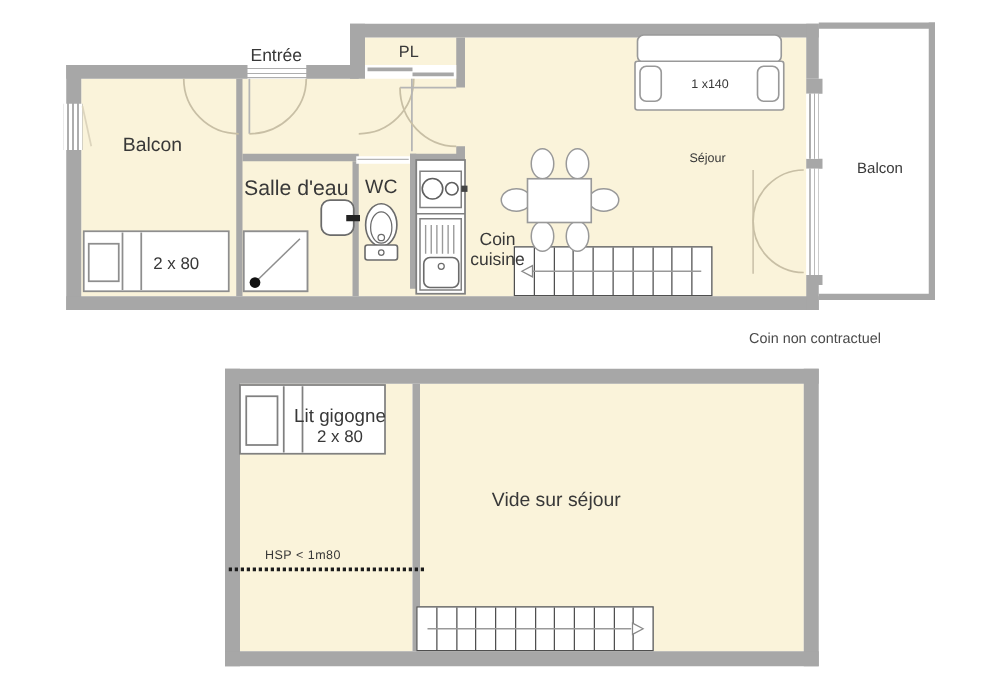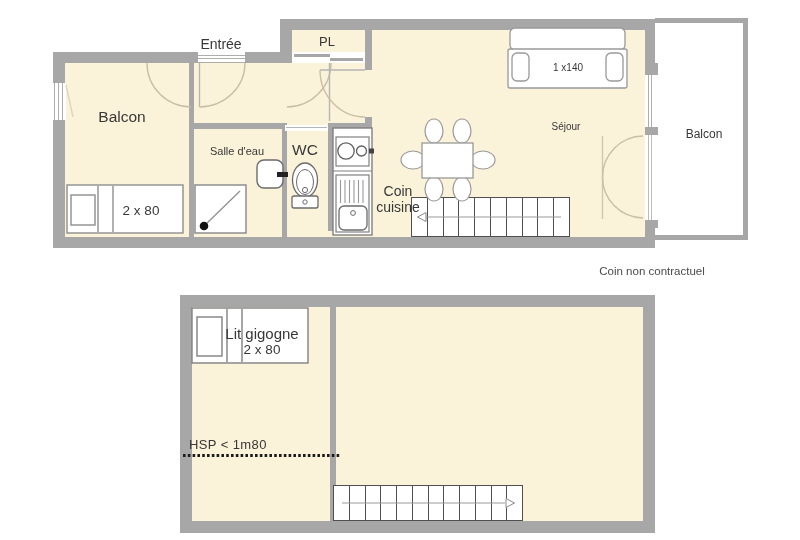--- a/index.html
+++ b/index.html
@@ -187,31 +187,32 @@
       <line x1="227" y1="309" x2="227" y2="362"></line>
       <line x1="242" y1="309" x2="242" y2="362"></line>
     </g>
 
     <line x1="183" y1="455.5" x2="341" y2="455.5" stroke="#1c1c1c" stroke-width="3" stroke-dasharray="2.6 2.2"></line>
   </svg>
 
   <div class="lbl" style="left:221px;top:44px;font-size:14px">Entrée</div>
   <div class="lbl" style="left:327px;top:42px;font-size:13px">PL</div>
   <div class="lbl" style="left:122px;top:117px;font-size:15.5px">Balcon</div>
-  <div class="lbl" style="left:237px;top:151px;font-size:11px">Salle d'eau</div>
+  <div class="lbl" style="left:237px;top:151px;font-size:17px">Salle d'eau</div>
   <div class="lbl" style="left:305px;top:150px;font-size:15.5px">WC</div>
   <div class="lbl" style="left:398px;top:199px;font-size:14px">
     <span style="display:block">Coin</span>
     <span style="display:block">cuisine</span>
   </div>
   <div class="lbl" style="left:566px;top:127px;font-size:10px">Séjour</div>
   <div class="lbl" style="left:568px;top:68px;font-size:10px">1 x140</div>
   <div class="lbl" style="left:141px;top:211px;font-size:13.5px">2 x 80</div>
   <div class="lbl" style="left:704px;top:135px;font-size:12px">Balcon</div>
   <div class="lbl" style="left:652px;top:272px;font-size:11.5px;color:#4a4a4a">Coin non contractuel</div>
 
-  <div class="lbl" style="left:262px;top:341px;font-size:15px">
+  <div class="lbl" style="left:272px;top:341px;font-size:15px">
     <span style="display:block">Lit gigogne</span>
     <span style="display:block;font-size:13.5px">2 x 80</span>
   </div>
-  <div class="lbl" style="left:189px;top:445px;font-size:13px;letter-spacing:.4px;transform:translateY(-50%)">HSP &lt; 1m80</div>
+  <div class="lbl" style="left:445px;top:401px;font-size:15.5px">Vide sur séjour</div>
+  <div class="lbl" style="left:212px;top:445px;font-size:10px;letter-spacing:.4px;transform:translateY(-50%)">HSP &lt; 1m80</div>
 
 </div>
 
 </body></html>

